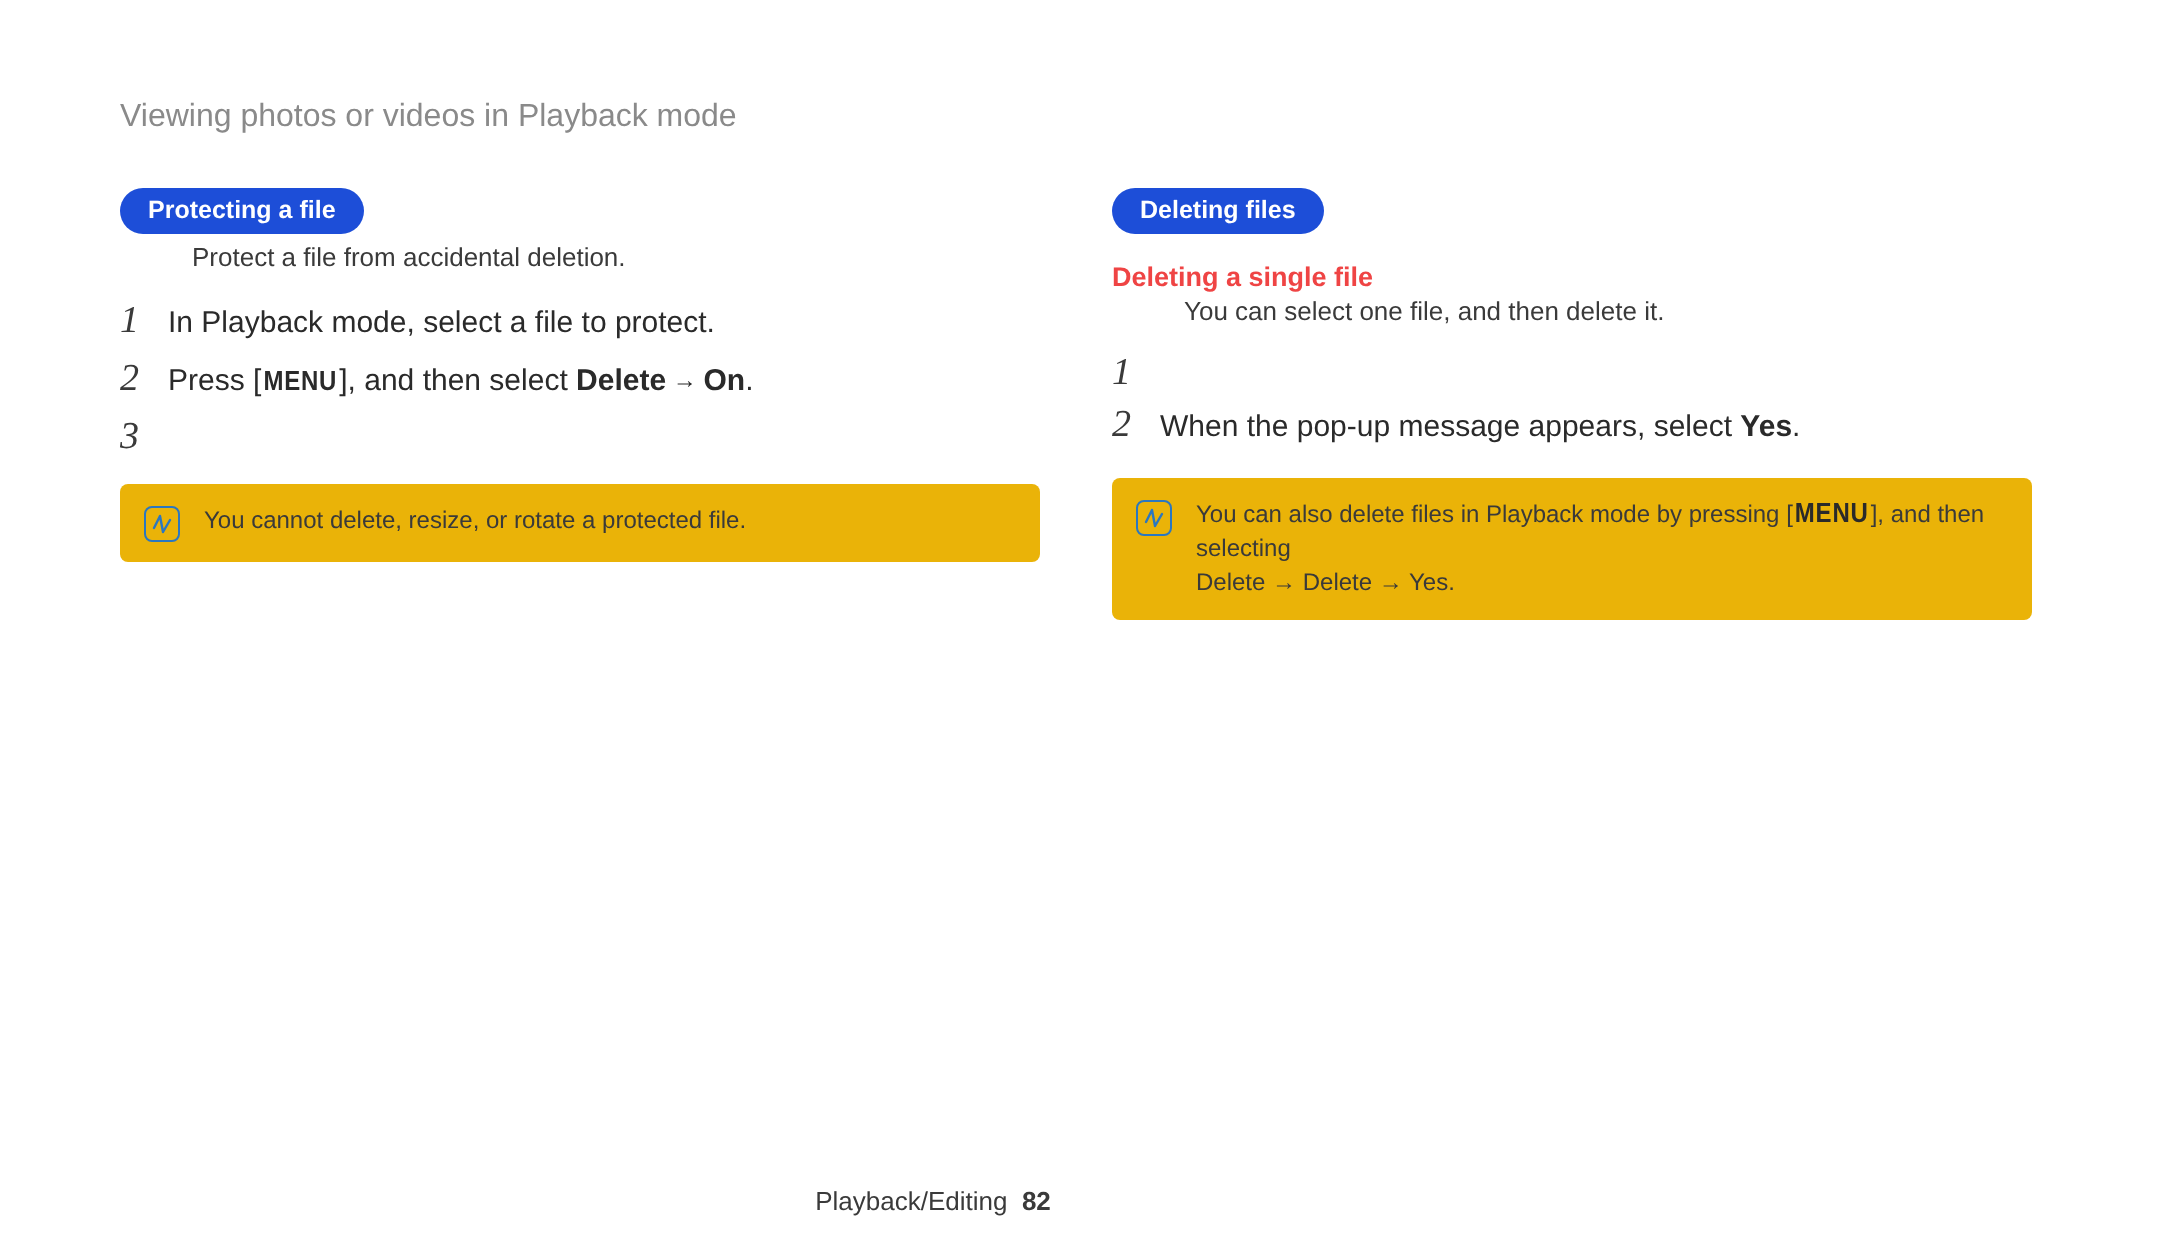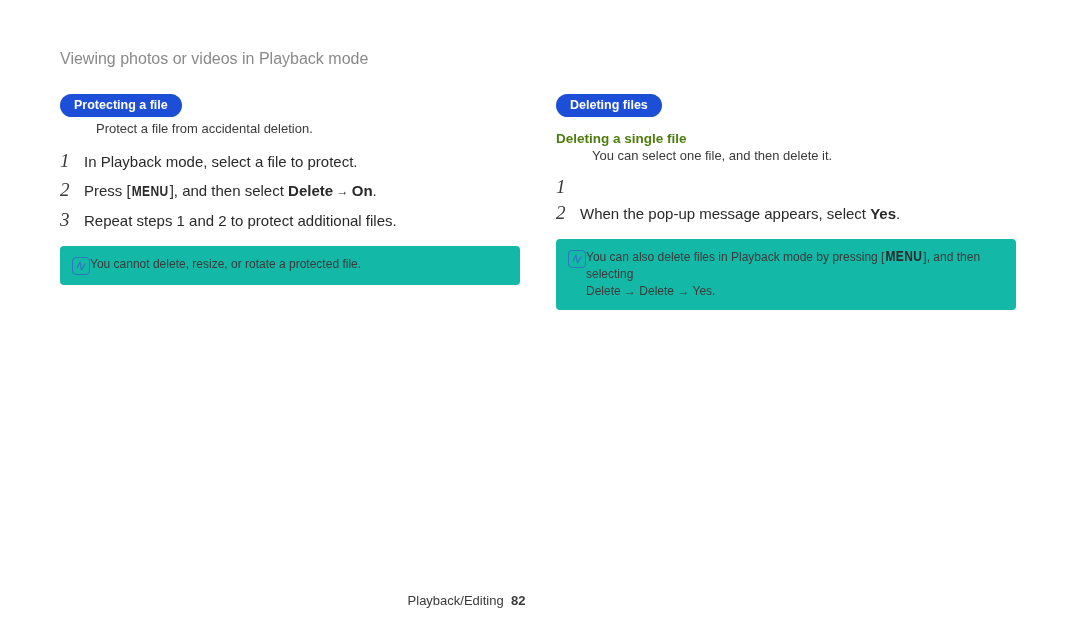--- a/index.html
+++ b/index.html
@@ -78,24 +78,25 @@
     font-size: 12px;
     vertical-align: 1px;
   }
   .trash-icon {
     display: inline-block;
     width: 11px;
     height: 14px;
     vertical-align: -2px;
   }
   .note-box {
-    background: #14b8a6;
+    background: #eab308;
     border-radius: 4px;
     padding: 10px 12px 10px 12px;
     display: flex;
+    gap: 12px;
     align-items: flex-start;
   }
   .note-icon {
     width: 18px;
     height: 18px;
     border: 1.8px solid #2b77c0;
     border-radius: 4px;
     display: flex;
     align-items: center;
     justify-content: center;
@@ -104,21 +105,21 @@
   }
   .note-icon svg { display: block; }
   .note-text {
     font-size: 12px;
     color: #3a3a3a;
     line-height: 1.4;
   }
   .subheading {
     font-weight: 700;
     font-size: 13.5px;
-    color: #4d7c0f;
+    color: #ef4444;
     margin-bottom: 2px;
     margin-top: 10px;
   }
   .footer {
     position: absolute;
     bottom: 22px;
     left: 0;
     width: 933px;
     text-align: center;
     font-size: 13px;
@@ -143,21 +144,20 @@
         <div class="step-text">In Playback mode, select a file to protect.</div>
       </div>
       <div class="step">
         <div class="step-num">2</div>
         <div class="step-text">
           <span>Press [</span><span class="menu-tag">MENU</span><span>], and then select </span><span class="bold">Delete</span><span class="bold arrow-sm"> → </span><span class="bold">On</span><span>.</span>
         </div>
       </div>
       <div class="step">
         <div class="step-num">3</div>
-        <div class="step-text">Repeat steps 1 and 2 to protect additional files.</div>
       </div>
     </div>
 
     <div class="note-box">
       <span class="note-icon">
         <svg width="12" height="12" viewBox="0 0 24 24" fill="none" stroke="#2b77c0" stroke-width="2.4" stroke-linecap="round">
           <path d="M4 16 L10 4 M10 4 L13 20 M13 20 L20 8"></path>
         </svg>
       </span>
       <div class="note-text">You cannot delete, resize, or rotate a protected file.</div>

